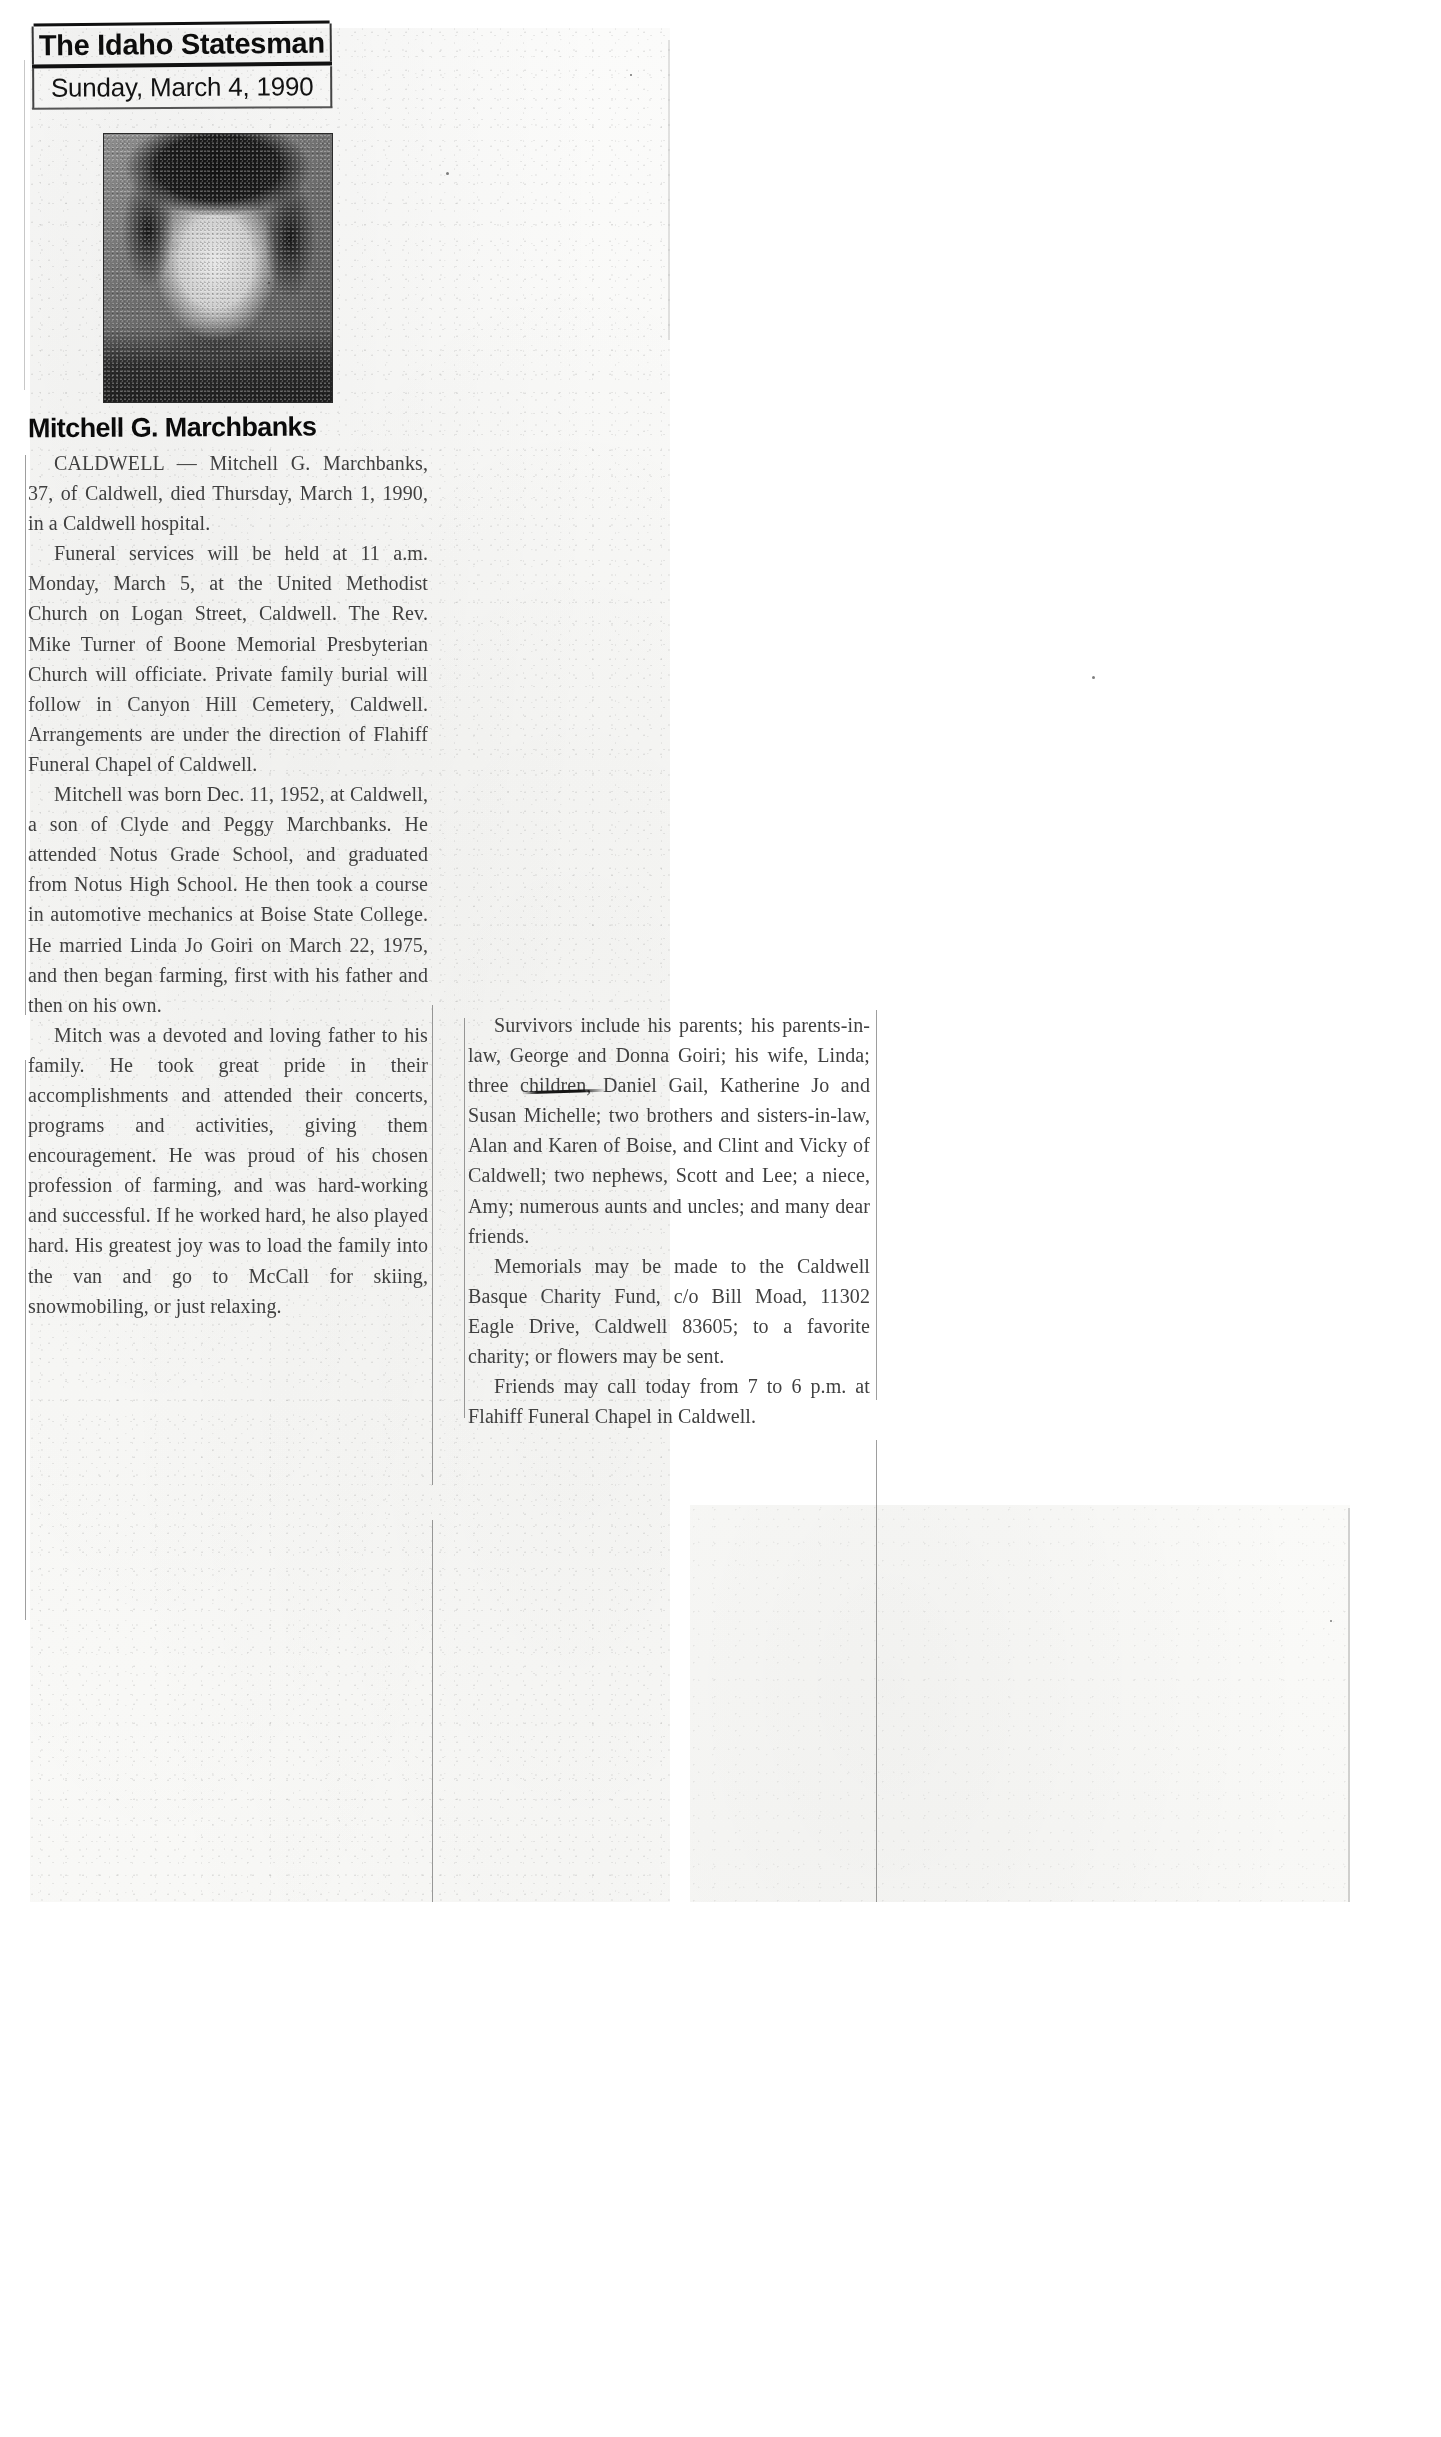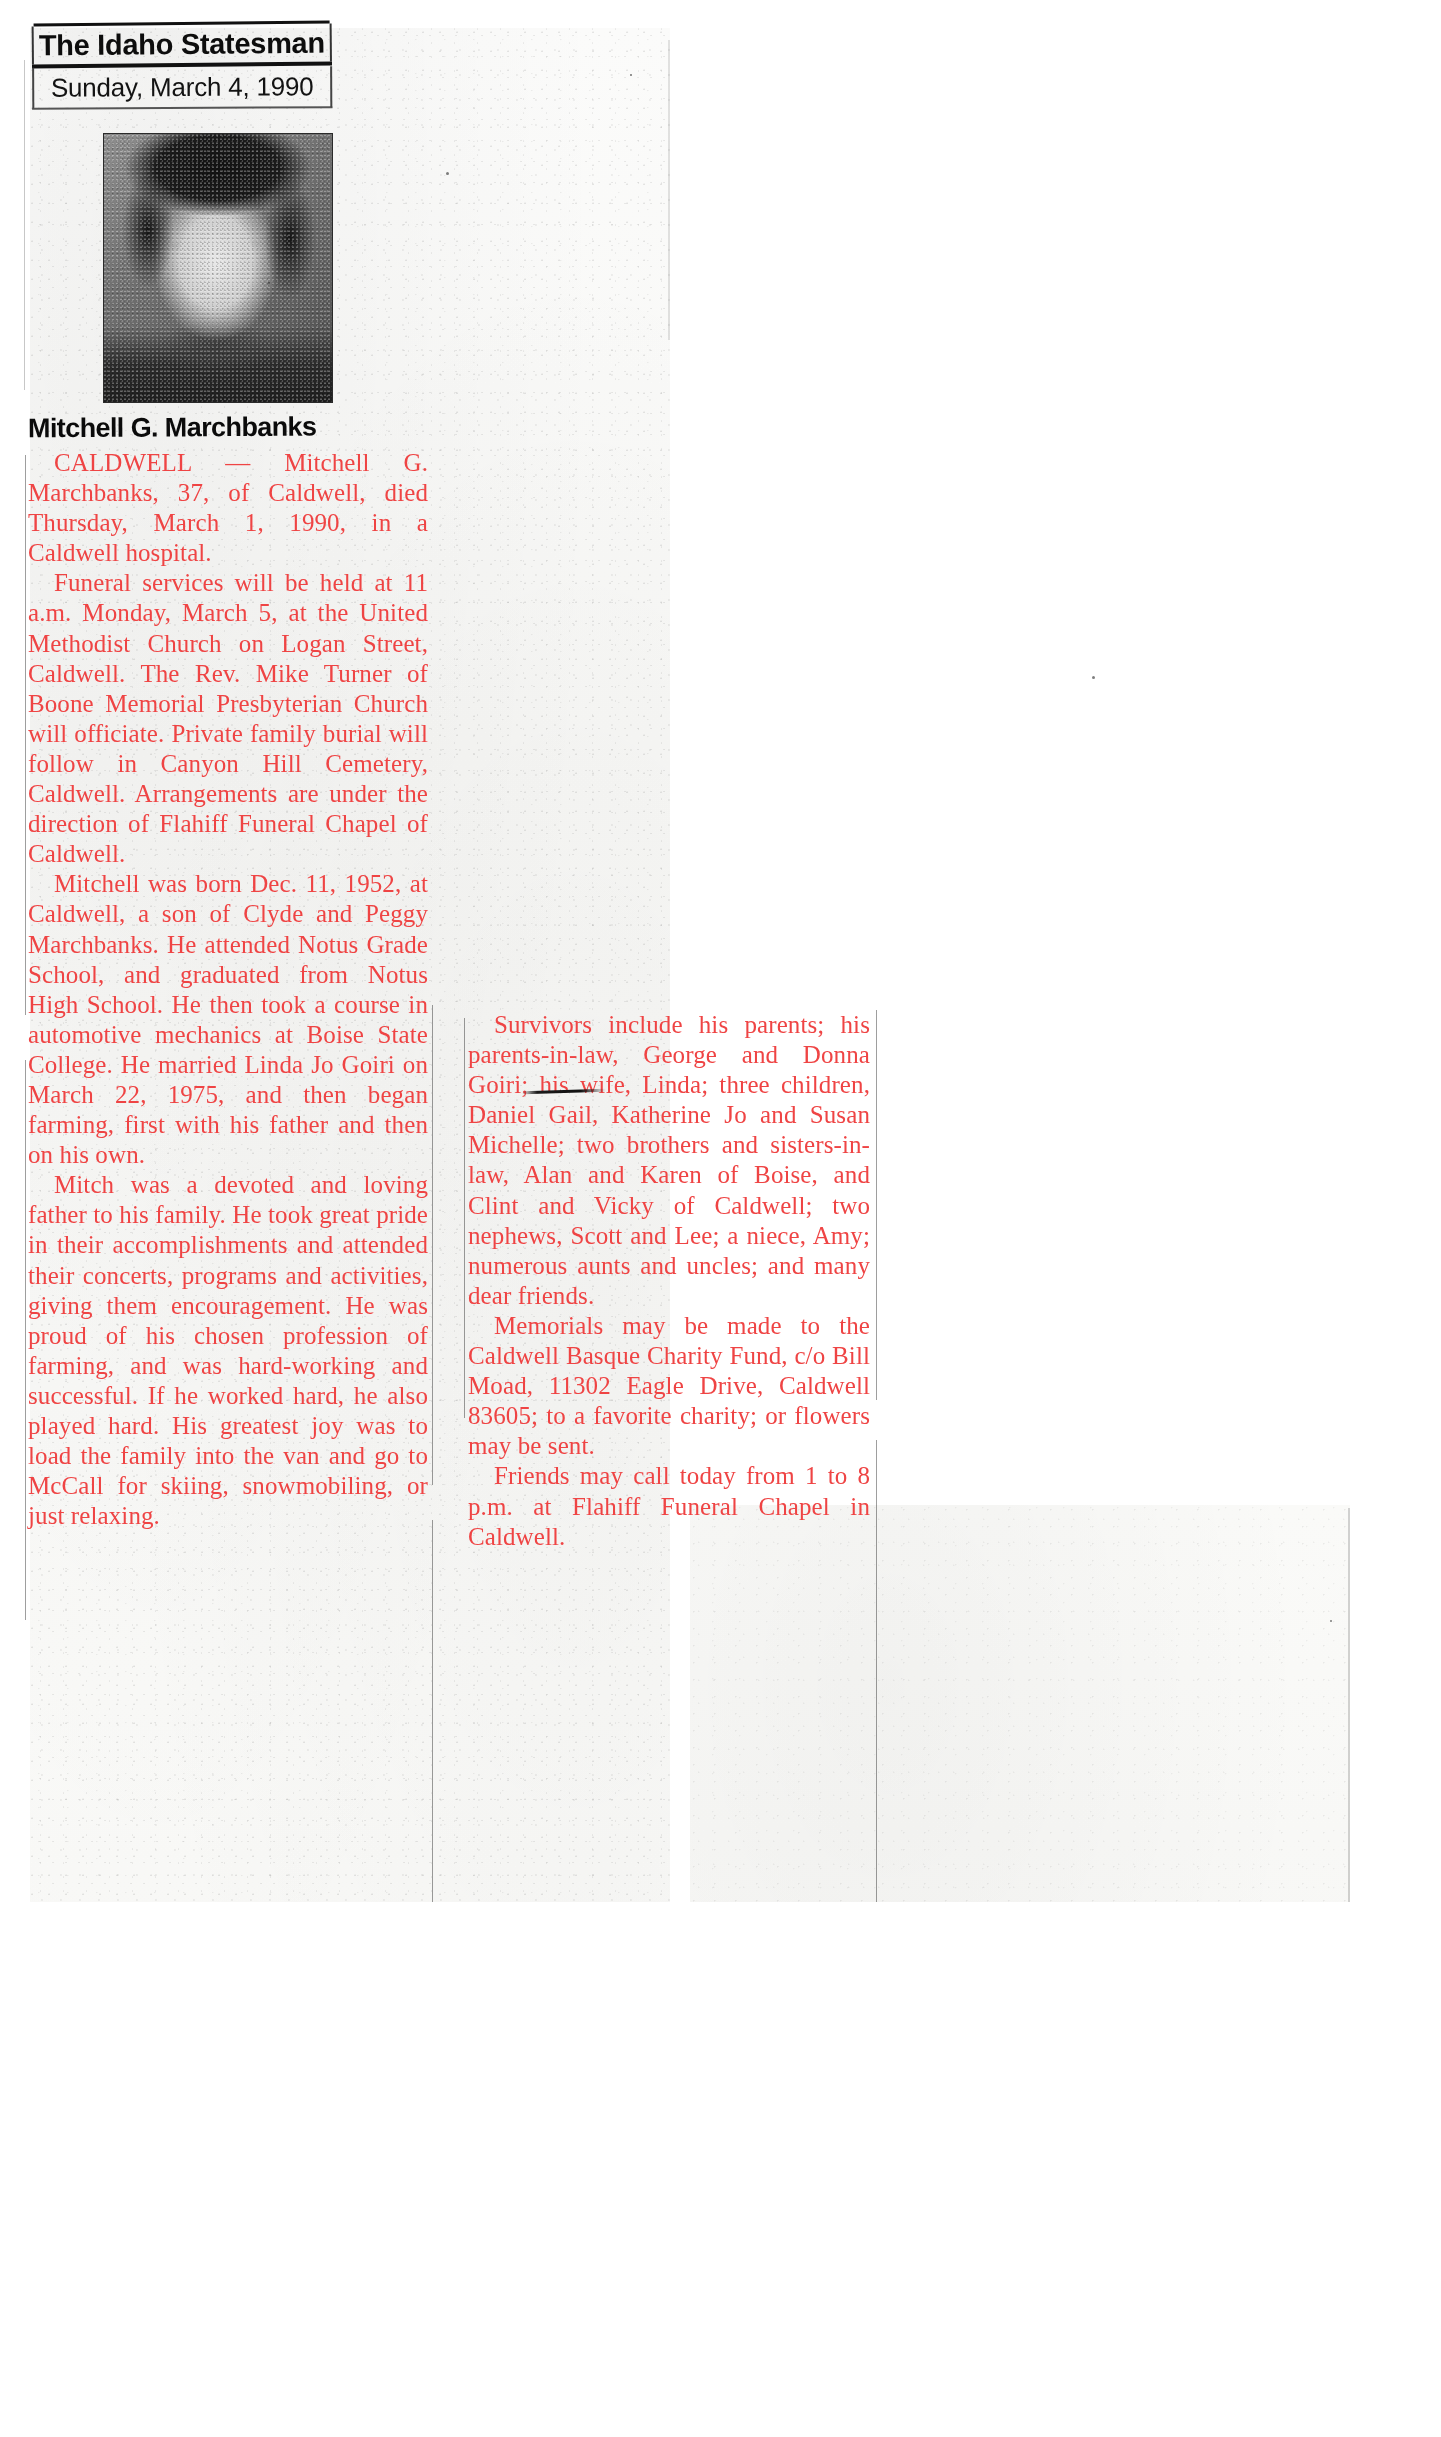--- a/index.html
+++ b/index.html
@@ -178,23 +178,23 @@
     font-size: 27px;
     letter-spacing: -0.6px;
     color: #0b0b0b;
     transform: rotate(-0.35deg);
   }
 
   
   .col {
     position: absolute;
     font-family: "Liberation Serif", serif;
-    font-size: 25px;
+    font-size: 20px;
     line-height: 30.1px;
-    color: #ef4444;
+    color: #404040;
     text-align: justify;
     text-justify: inter-word;
     letter-spacing: 0.1px;
     hyphens: manual;
   }
   .col-left {
     left: 28px;
     top: 448px;
     width: 400px;
   }
@@ -282,21 +282,21 @@
   <div class="col col-left">
     <p>CALDWELL — Mitchell G. Marchbanks, 37, of Caldwell, died Thursday, March 1, 1990, in a Caldwell hospital.</p>
     <p>Funeral services will be held at 11 a.m. Monday, March 5, at the United Methodist Church on Logan Street, Caldwell. The Rev. Mike Turner of Boone Memorial Presbyterian Church will officiate. Private family burial will follow in Canyon Hill Cemetery, Caldwell. Arrangements are under the direction of Flahiff Funeral Chapel of Caldwell.</p>
     <p>Mitchell was born Dec. 11, 1952, at Caldwell, a son of Clyde and Peggy Marchbanks. He attended Notus Grade School, and graduated from Notus High School. He then took a course in automotive mechanics at Boise State College. He married Linda Jo Goiri on March 22, 1975, and then began farming, first with his father and then on his own.</p>
     <p>Mitch was a devoted and loving father to his family. He took great pride in their accomplishments and attended their concerts, programs and activities, giving them encouragement. He was proud of his chosen profession of farming, and was hard-working and successful. If he worked hard, he also played hard. His greatest joy was to load the family into the van and go to McCall for skiing, snowmobiling, or just relaxing.</p>
   </div>
 
   <div class="col col-right">
     <p>Survivors include his parents; his parents-in-law, George and Donna Goiri; his wife, Linda; three children, Daniel Gail, Katherine Jo and Susan Michelle; two brothers and sisters-in-law, Alan and Karen of Boise, and Clint and Vicky of Caldwell; two nephews, Scott and Lee; a niece, Amy; numerous aunts and uncles; and many dear friends.</p>
     <p>Memorials may be made to the Caldwell Basque Charity Fund, c/o Bill Moad, 11302 Eagle Drive, Caldwell 83605; to a favorite charity; or flowers may be sent.</p>
-    <p>Friends may call today from 1 to 8 p.m. at Flahiff Funeral Chapel in Caldwell.</p>
+    <p>Friends may call today from 7 to 6 p.m. at Flahiff Funeral Chapel in Caldwell.</p>
   </div>
 
   <div class="pen-underline"></div>
 
   <div class="edge edge-left-top"></div>
   <div class="edge edge-right-strip"></div>
   <div class="edge edge-bottom"></div>
   <div class="edge edge-right-col"></div>
 
   <div class="speck" style="left:446px;  top:172px; width:3px; height:3px;"></div>

